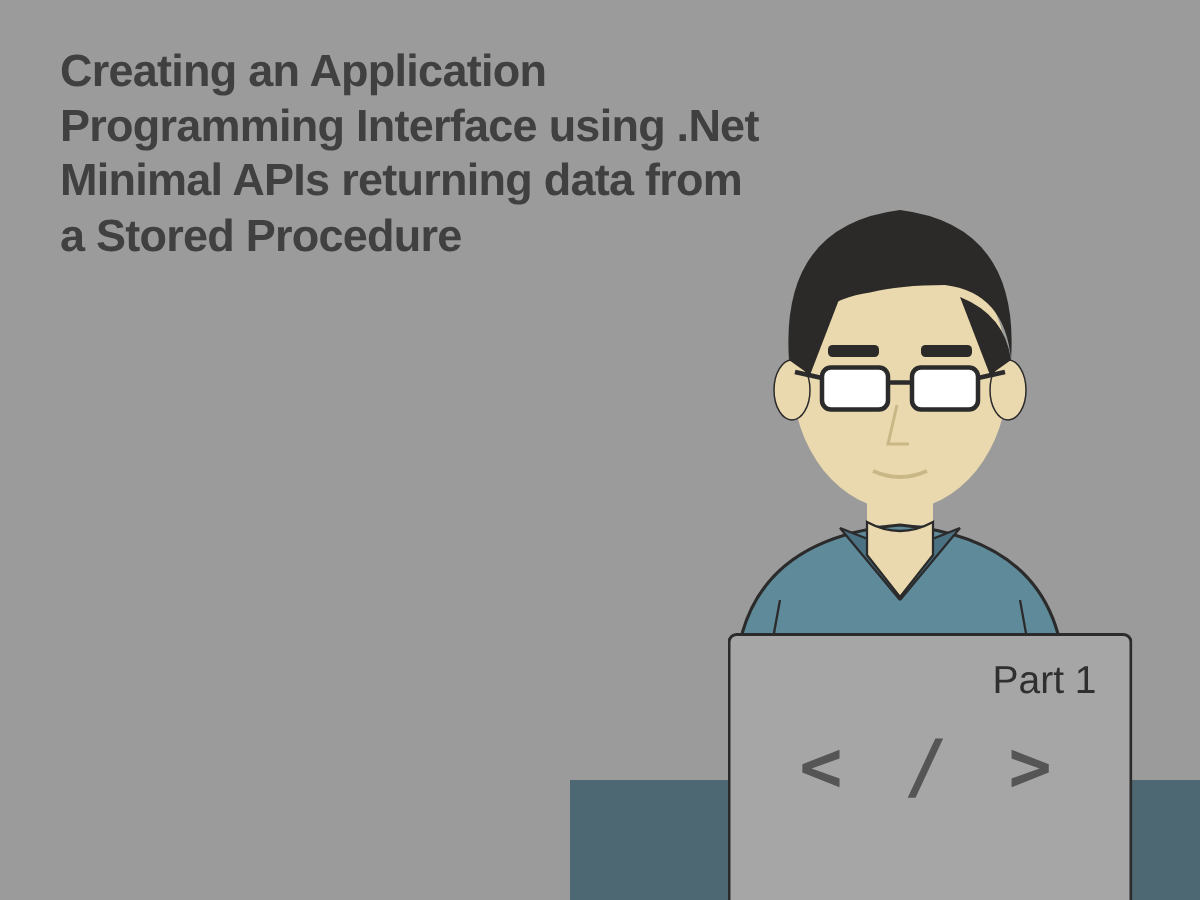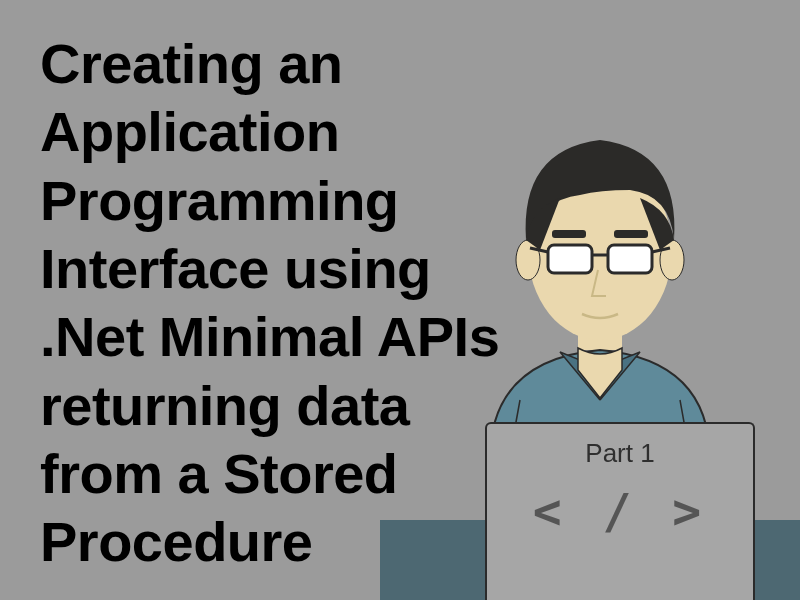--- a/index.html
+++ b/index.html
@@ -7,23 +7,23 @@
   body {
     background: #9b9b9b;
     font-family: "Segoe UI", Arial, Helvetica, sans-serif;
     position: relative;
   }
   .title {
     position: absolute;
     top: 30px;
     left: 40px;
     width: 470px;
-    font-size: 56px;
+    font-size: 30px;
     font-weight: 700;
-    color: #000000;
+    color: #404040;
     line-height: 1.22;
     letter-spacing: -0.5px;
   }
   .desk {
     position: absolute;
     left: 380px;
     right: 0;
     bottom: 0;
     height: 80px;
     background: #4d6872;
@@ -44,21 +44,21 @@
   }
   .laptop-screen {
     position: absolute;
     inset: 0;
     background: #a6a6a6;
     border: 2px solid #2b2b2b;
     border-bottom: none;
     border-radius: 6px 6px 0 0;
     display: flex;
     flex-direction: column;
-    align-items: center;
+    align-items: flex-end;
     padding: 14px 22px 0 22px;
   }
   .part-label {
     font-size: 26px;
     color: #2f2f2f;
     font-weight: 400;
     margin-bottom: 18px;
   }
   .code-glyph {
     font-size: 48px;

